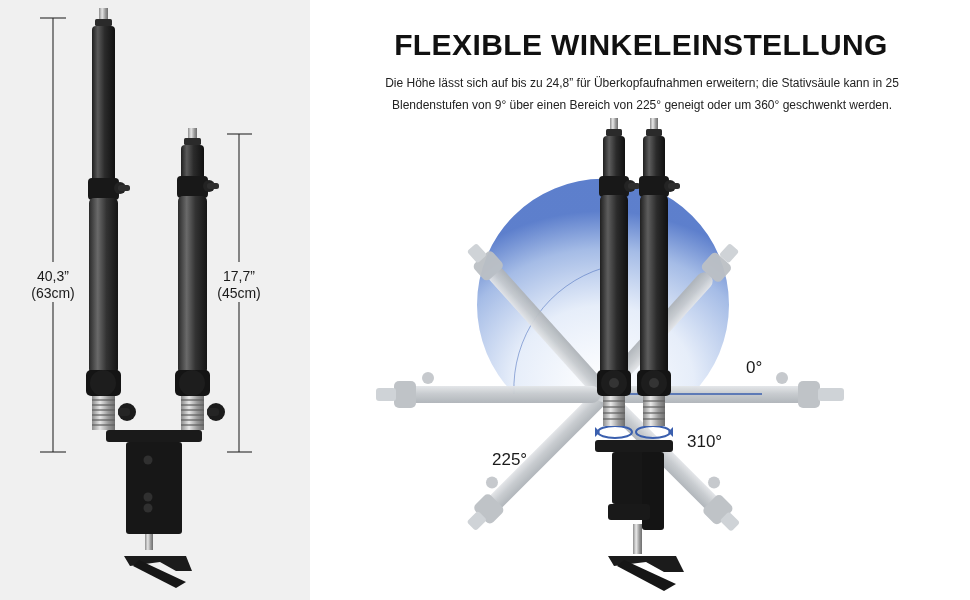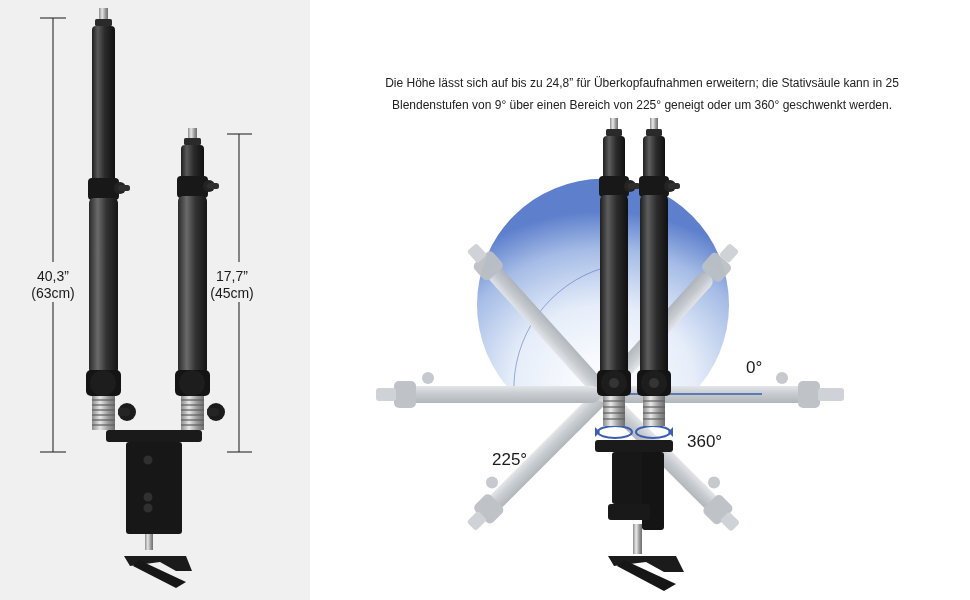--- a/index.html
+++ b/index.html
@@ -36,21 +36,21 @@
   .dim-label {
     position: absolute;
     font-size: 14px;
     line-height: 17px;
     color: #1a1a1a;
     text-align: center;
     white-space: pre-line;
     font-family: "Liberation Sans", sans-serif;
   }
   #dim-left-label { left: 22px; top: 268px; width: 62px; }
-  #dim-right-label { left: 201px; top: 268px; width: 62px; }
+  #dim-right-label { left: 208px; top: 268px; width: 62px; }
 
   
   #right-panel {
     position: absolute;
     left: 312px; top: 0;
     width: 658px; height: 600px;
     background: #ffffff;
   }
   #headline {
     position: absolute;
@@ -186,20 +186,21 @@
 (63cm)</div>
 
     <div class="dim-label" id="dim-right-label">17,7”
 (45cm)</div>
   </div>
 
   <div id="panel-divider"></div>
 
   <div id="right-panel">
 
+    <div id="headline">FLEXIBLE WINKELEINSTELLUNG</div>
 
     <div id="subtext">Die Höhe lässt sich auf bis zu 24,8” für Überkopfaufnahmen erweitern; die Stativsäule kann in 25 Blendenstufen von 9° über einen Bereich von 225° geneigt oder um 360° geschwenkt werden.</div>
 
     <svg id="art-right" width="658" height="600" viewBox="0 0 658 600">
       <defs>
         <radialGradient id="arcG" cx="50%" cy="95%" r="80%">
           <stop offset="0%" stop-color="#ffffff"></stop>
           <stop offset="45%" stop-color="#e4ecf9"></stop>
           <stop offset="78%" stop-color="#9db6e4"></stop>
           <stop offset="100%" stop-color="#4f74c8"></stop>
@@ -323,17 +324,17 @@
         <rect x="330" y="452" width="22" height="78" rx="3" fill="#141414"></rect>
         <rect x="296" y="504" width="42" height="16" rx="3" fill="#191919"></rect>
         <rect x="321" y="524" width="9" height="30" fill="url(#chromeR)"></rect>
         <path d="M296 556 L364 556 L372 572 L352 572 L334 562 L302 566 Z" fill="#1b1b1b"></path>
         <path d="M312 560 L364 584 L352 591 L305 566 Z" fill="#161616"></path>
       </g>
     </svg>
 
     <div class="angle-label" id="angle-0">0°</div>
 
-    <div class="angle-label" id="angle-360">360°</div>
+    <div class="angle-label" id="angle-360">310°</div>
 
     <div class="angle-label" id="angle-225">225°</div>
   </div>
 </div>
 
 </body></html>

